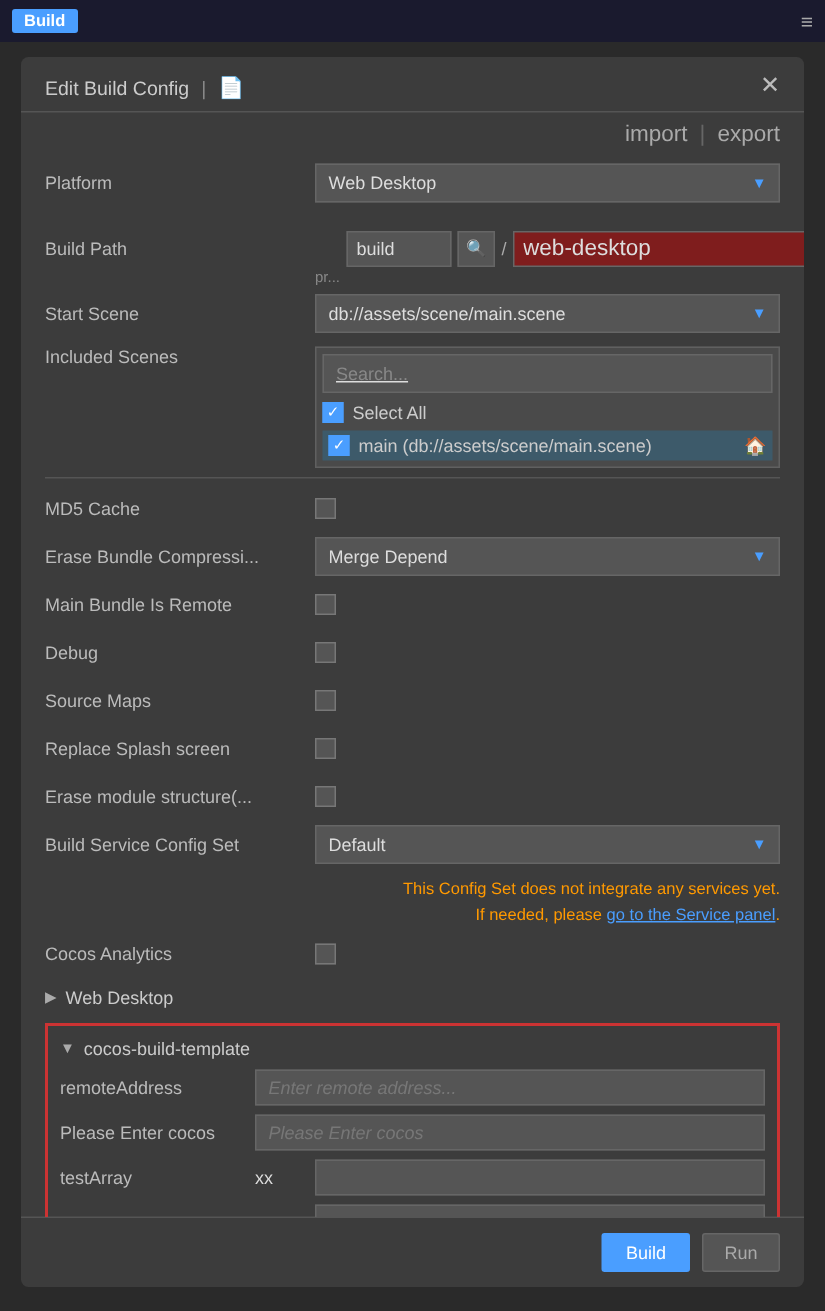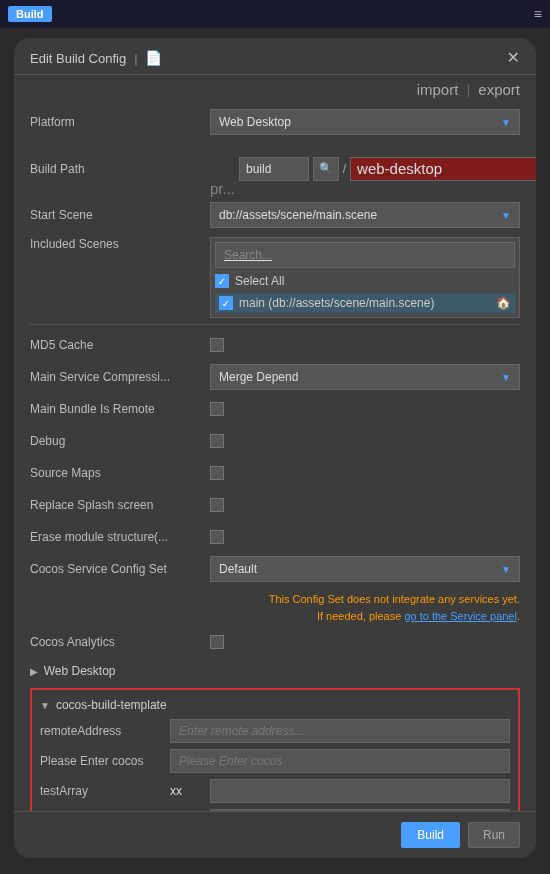--- a/index.html
+++ b/index.html
@@ -38,21 +38,21 @@
     .title-menu-icon {
       color: #aaa;
       font-size: 14px;
       cursor: pointer;
     }
 
     
     .main-container {
       background: #3c3c3c;
       margin: 10px 14px;
-      border-radius: 16px;
+      border-radius: 5px;
       height: 820px;
       display: flex;
       flex-direction: column;
       overflow: hidden;
     }
 
     
     .dialog-header {
       display: flex;
       align-items: center;
@@ -151,21 +151,21 @@
 
     
     .build-path-row {
       display: flex;
       align-items: center;
       gap: 4px;
       flex: 1;
     }
     .path-prefix {
       color: #888;
-      font-size: 15px;
+      font-size: 10px;
       margin-top: 40px;
     }
     .path-input {
       background: #555;
       border: 1px solid #666;
       color: #ddd;
       font-size: 12px;
       padding: 2px 6px;
       height: 24px;
       width: 70px;
@@ -471,21 +471,21 @@
     <div class="form-separator"></div>
 
     <div class="form-row">
       <div class="form-label">MD5 Cache</div>
       <div class="form-control checkbox-field">
         <div class="checkbox-empty"></div>
       </div>
     </div>
 
     <div class="form-row">
-      <div class="form-label">Main Service Compressi...</div>
+      <div class="form-label">Erase Bundle Compressi...</div>
       <div class="form-control">
         <div class="select-field">
           <span>Merge Depend</span>
           <span class="select-arrow">▼</span>
         </div>
       </div>
     </div>
 
     <div class="form-row">
       <div class="form-label">Main Bundle Is Remote</div>
@@ -516,21 +516,21 @@
     </div>
 
     <div class="form-row">
       <div class="form-label">Erase module structure(...</div>
       <div class="form-control checkbox-field">
         <div class="checkbox-empty"></div>
       </div>
     </div>
 
     <div class="form-row">
-      <div class="form-label">Cocos Service Config Set</div>
+      <div class="form-label">Build Service Config Set</div>
       <div class="form-control">
         <div class="select-field">
           <span>Default</span>
           <span class="select-arrow">▼</span>
         </div>
       </div>
     </div>
 
     <div class="warning-text">
       <span>This Config Set does not integrate any services yet.</span><br>

